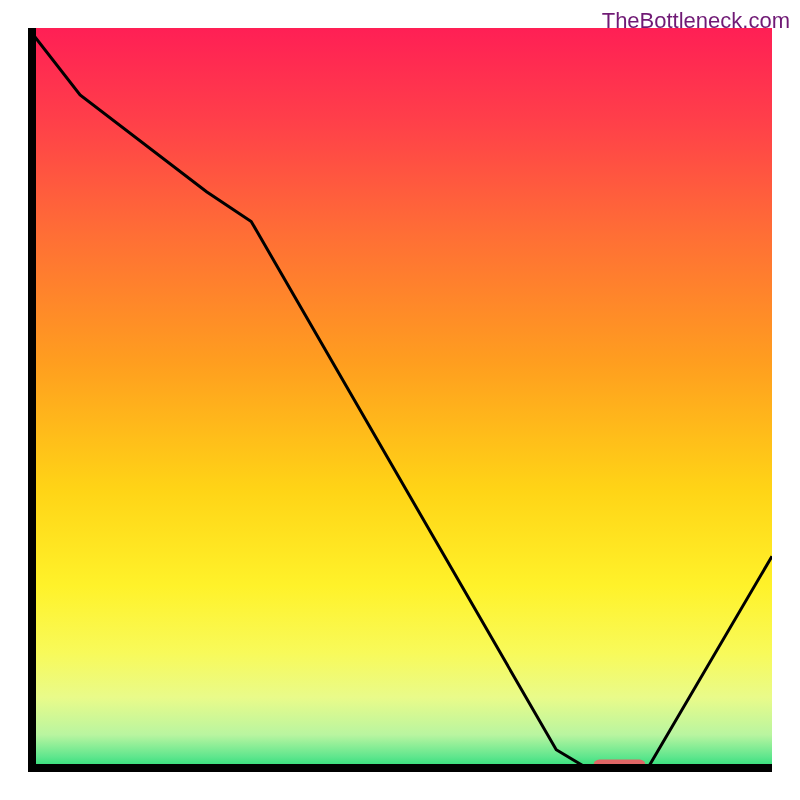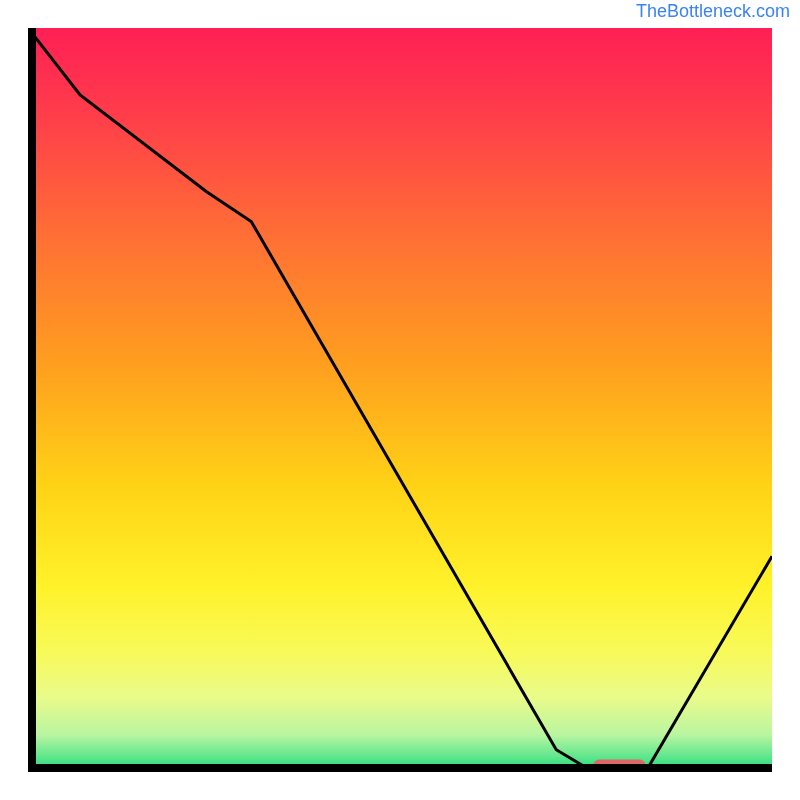--- a/index.html
+++ b/index.html
@@ -10,24 +10,24 @@
     background: #ffffff;
     font-family: Arial, Helvetica, sans-serif;
   }
   .container {
     position: relative;
     width: 800px;
     height: 800px;
   }
   .watermark {
     position: absolute;
-    top: 1px;
+    top: 8px;
     right: 10px;
-    font-size: 18px;
-    color: #3b82f6;
+    font-size: 22px;
+    color: #701a75;
     font-weight: 400;
     z-index: 10;
     user-select: none;
   }
   .plot-area {
     position: absolute;
     left: 28px;
     top: 28px;
     width: 744px;
     height: 744px;

